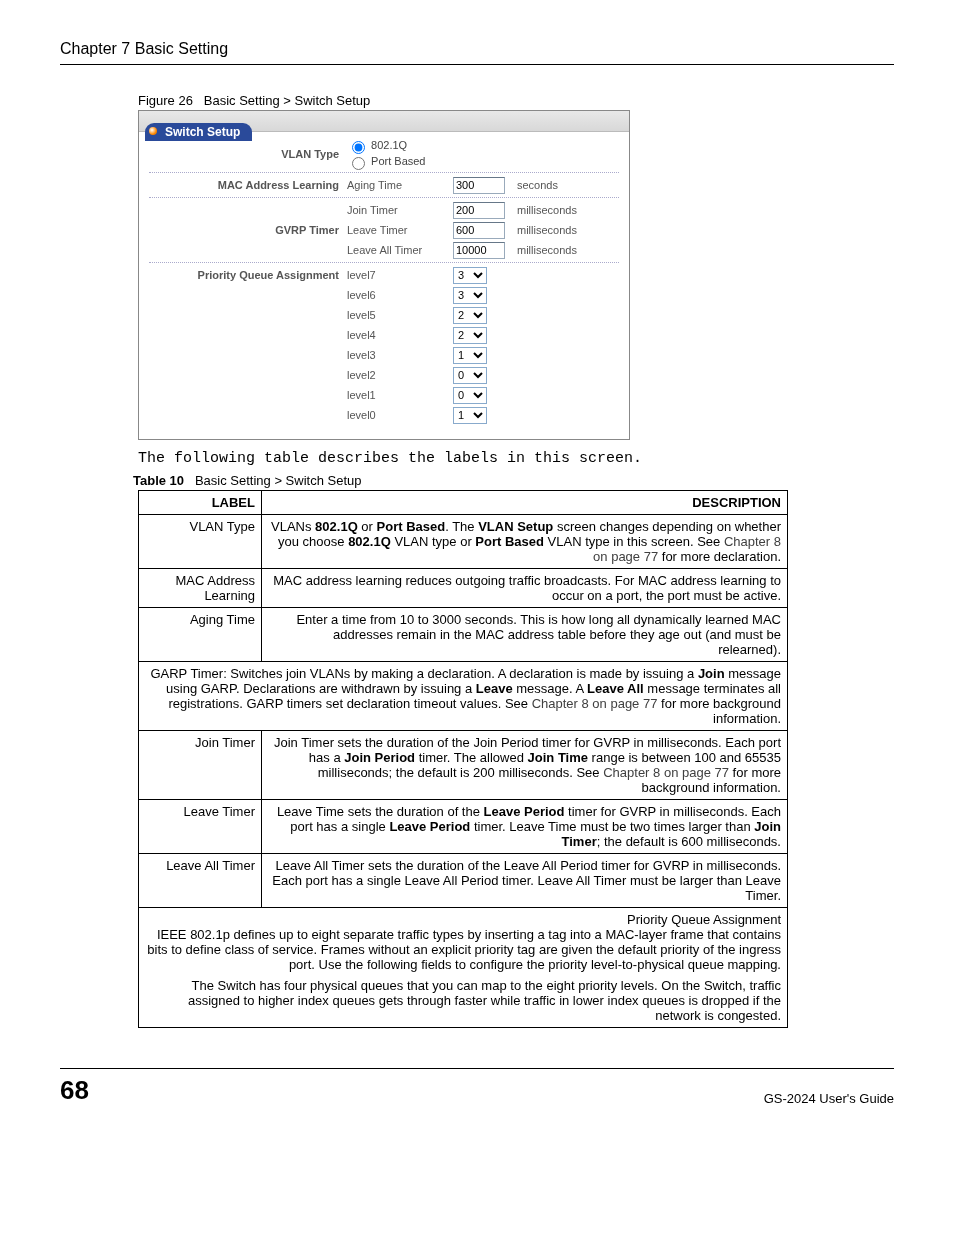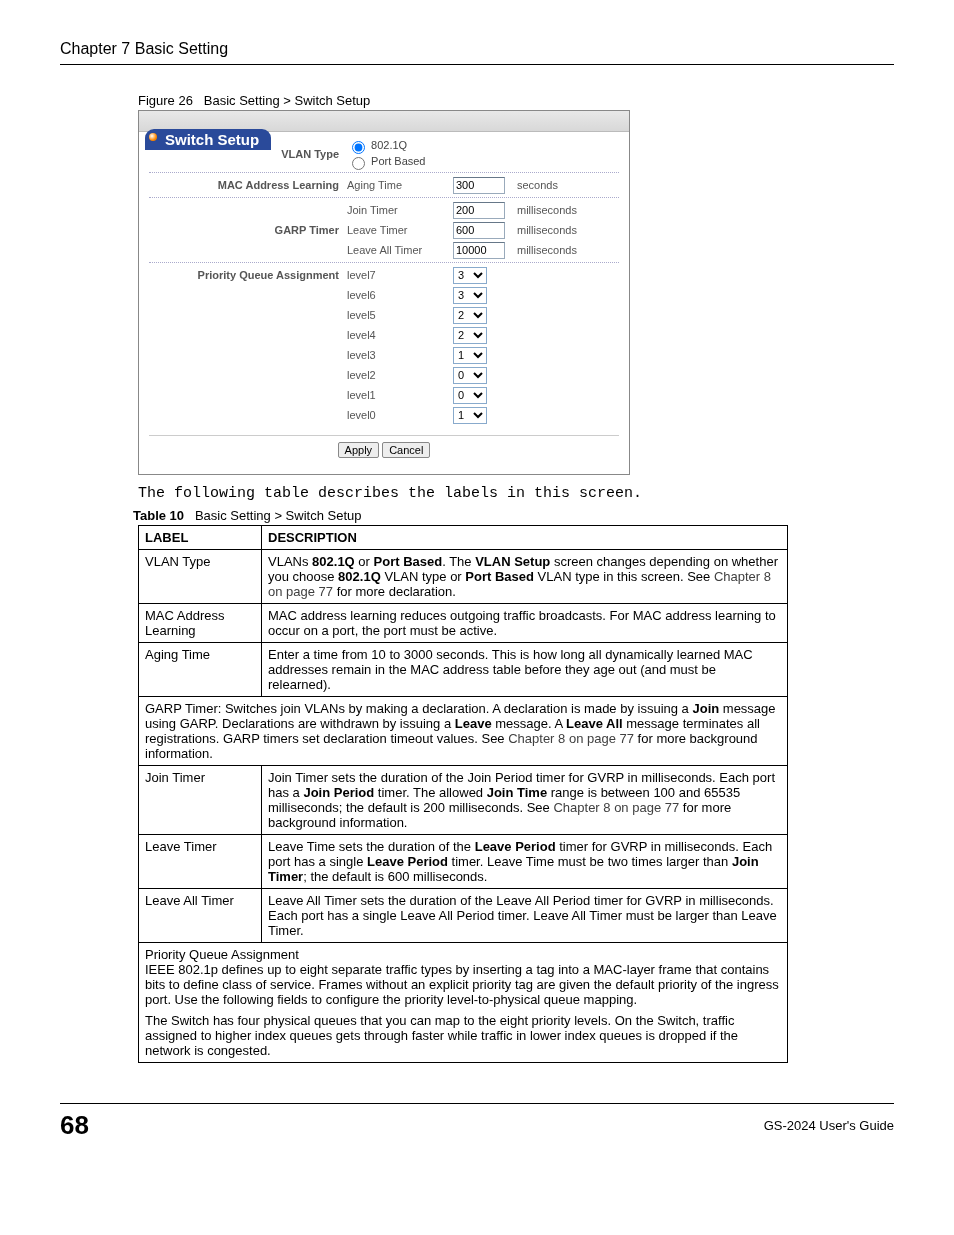--- a/index.html
+++ b/index.html
@@ -32,25 +32,25 @@
     color: #444;
   }
   .tabbar {
     background: linear-gradient(#e8e8e8,#d8d8d8);
     height: 20px;
     position: relative;
     border-bottom: 1px solid #bbb;
   }
   .tab {
     position: absolute;
-    left: 6px; top: 18px;
+    left: 6px; top: 12px;
     background: #2a4a9a;
     color: #fff;
     font-weight: bold;
-    font-size: 15px;
+    font-size: 12px;
     padding: 2px 12px 2px 20px;
     border-radius: 9px 9px 0 0;
   }
   .tab-dot {
     position: absolute; left: 4px; top: 4px;
     width: 8px; height: 8px; border-radius: 50%;
     background: radial-gradient(circle at 3px 3px,#fff,#f80 60%,#c60);
   }
   .ss-body { padding: 6px 10px 14px 10px; }
   .ss-row { display: flex; align-items: center; min-height: 20px; }
@@ -81,31 +81,31 @@
   .table-caption { margin-left: 73px; font-size: 13px; margin-bottom: 2px; }
   table.desc {
     border-collapse: collapse;
     margin-left: 78px;
     width: 650px;
     font-size: 13px;
   }
   table.desc td, table.desc th {
     border: 1px solid #000;
     padding: 4px 6px;
-    text-align: left;
+    text-align: right;
     vertical-align: top;
   }
   table.desc th { font-weight: bold; }
   .xref { color: #404040; }
   .footer {
     display: flex; justify-content: space-between;
     border-top: 1px solid #000;
     margin-top: 40px;
     padding-top: 6px;
-    align-items: center;
+    align-items: flex-end;
   }
   .pgnum { font-size: 26px; font-weight: bold; }
   .guide { font-size: 13px; }
 </style>
 </head>
 <body>
 
 <div class="chapter-header">Chapter 7 Basic Setting</div>
 
 <div class="figure-caption">
@@ -135,21 +135,21 @@
       <div class="ss-unit-col">seconds</div>
     </div>
     <div class="ss-sep"></div>
     <div class="ss-row">
       <div class="ss-label-col"></div>
       <div class="ss-field-col">Join Timer</div>
       <div class="ss-input-col"><input class="ss-input" value="200" style=""></div>
       <div class="ss-unit-col">milliseconds</div>
     </div>
     <div class="ss-row">
-      <div class="ss-label-col">GARP Timer</div>
+      <div class="ss-label-col">GVRP Timer</div>
       <div class="ss-field-col">Leave Timer</div>
       <div class="ss-input-col"><input class="ss-input" value="600" style=""></div>
       <div class="ss-unit-col">milliseconds</div>
     </div>
     <div class="ss-row">
       <div class="ss-label-col"></div>
       <div class="ss-field-col">Leave All Timer</div>
       <div class="ss-input-col"><input class="ss-input" value="10000" style=""></div>
       <div class="ss-unit-col">milliseconds</div>
     </div>
@@ -189,24 +189,20 @@
       <div class="ss-label-col"></div>
       <div class="ss-field-col">level1</div>
       <div class="ss-input-col"><select class="ss-select"><option>0</option></select></div>
     </div>
     <div class="ss-row">
       <div class="ss-label-col"></div>
       <div class="ss-field-col">level0</div>
       <div class="ss-input-col"><select class="ss-select"><option>1</option></select></div>
     </div>
 
-    <div class="btnrow">
-      <button class="wbtn">Apply</button>
-      <button class="wbtn">Cancel</button>
-    </div>
   </div>
 </div>
 
 <div class="body-text">The following table describes the labels in this screen.</div>
 
 <div class="table-caption">
   <b>Table 10</b>&nbsp;&nbsp;&nbsp;<span>Basic Setting &gt; Switch Setup</span>
 </div>
 
 <table class="desc">

